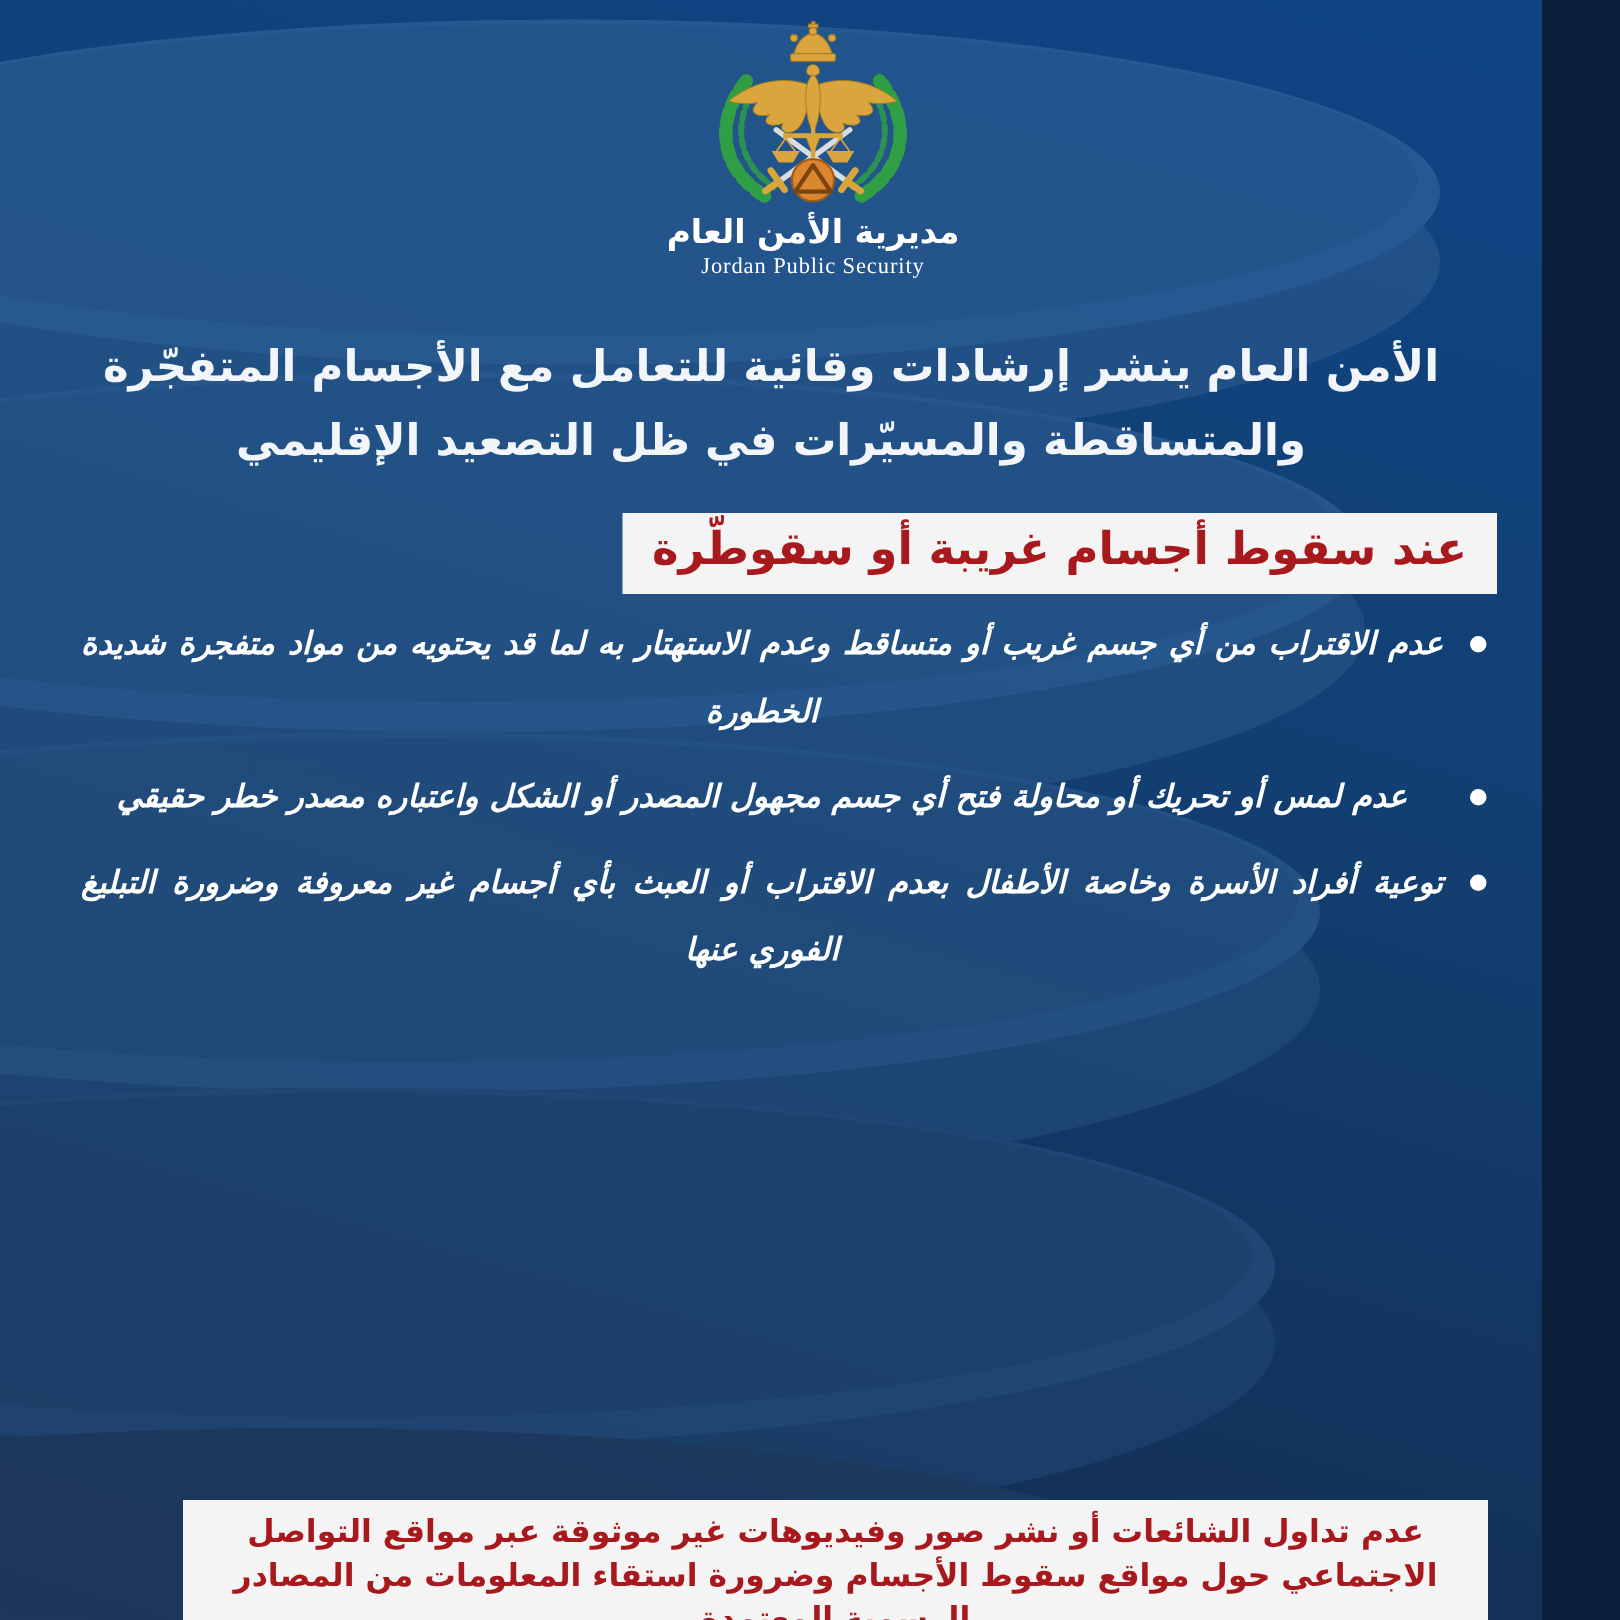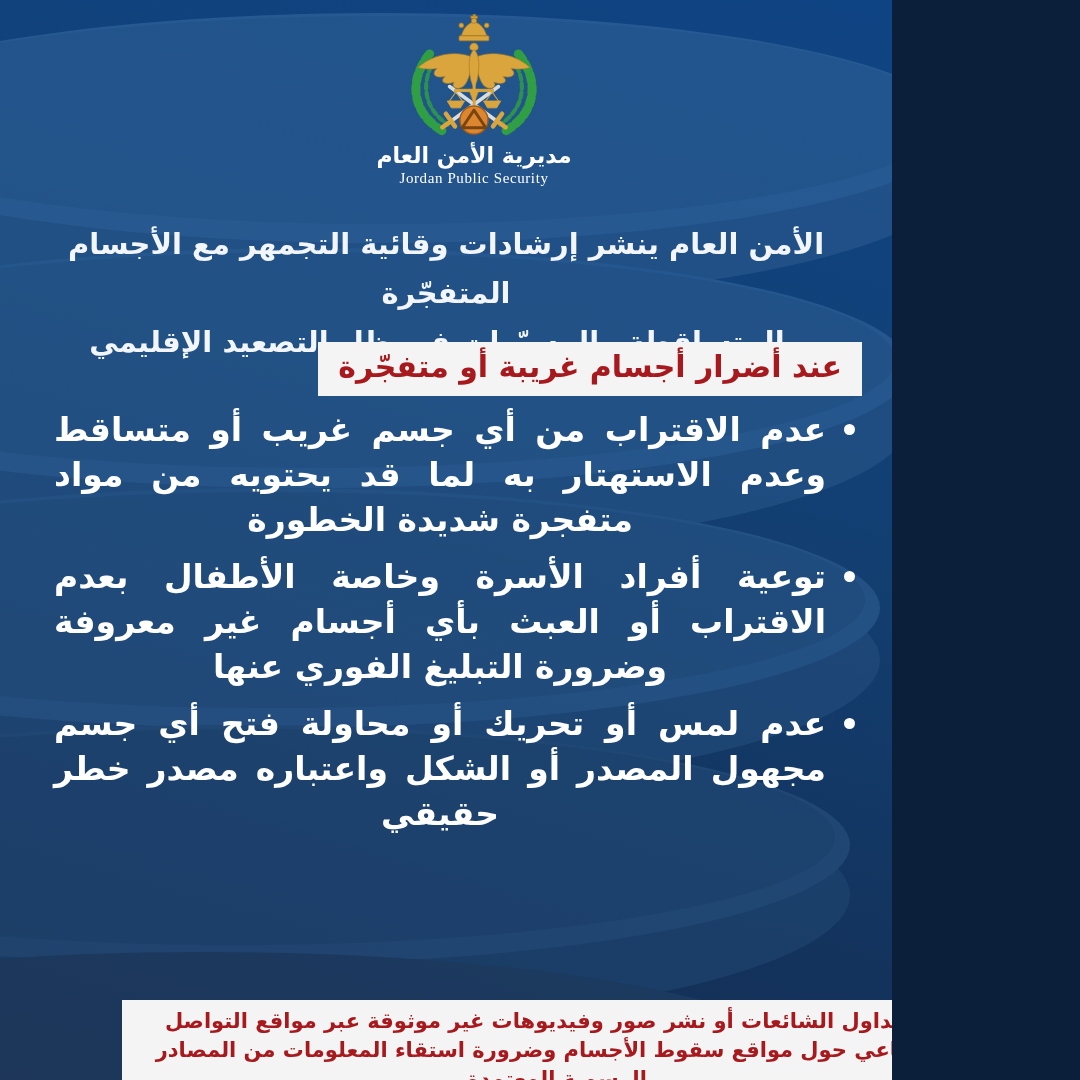--- a/index.html
+++ b/index.html
@@ -1,19 +1,19 @@
 <!DOCTYPE html>
 <html lang="ar"><head>
 <meta charset="utf-8">
 <style>
   html,body { margin:0; padding:0; background:#0b1e3a; }
   body { font-family:"DejaVu Sans", sans-serif; }
 
   .canvas {
-    position:relative; width:892px; height:1080px; overflow:hidden;
+    position:relative; width:1028px; height:1080px; overflow:hidden;
     background:linear-gradient(196deg, #0f4484 0%, #124074 38%, #133560 68%, #15294c 100%);
     direction:rtl;
   }
 
   .bg-discs { position:absolute; top:0; left:0; width:1080px; height:1080px; }
 
   
   .logo-block { position:absolute; top:14px; left:56px; right:0; text-align:center; }
   .emblem { width:154px; height:127px; display:block; margin:0 auto; }
   .org-ar { color:#ffffff; font-size:22px; font-weight:700; line-height:26px; margin-top:2px; }
@@ -29,22 +29,22 @@
   .badge { position:absolute; top:342px; right:30px;
            background:#f4f4f4; color:#a8191e;
            font-size:30px; font-weight:700; line-height:36px;
            padding:7px 20px 11px 20px; }
 
   
   .guidelines { position:absolute; top:407px; right:32px; left:54px;
                 margin:0; padding:0; list-style:none; }
   .guidelines li {
     position:relative; padding-right:34px; margin-bottom:12px;
-    color:#ffffff; font-size:33px; font-weight:700; line-height:45px;
-    text-align:justify; text-align-last:center;
+    color:#ffffff; font-size:21px; font-weight:700; line-height:45px;
+    text-align:justify; text-align-last:center;font-style:italic;
   }
   .guidelines li::before {
     content:""; position:absolute; right:5px; top:17px;
     width:11px; height:11px; border-radius:50%; background:#ffffff;
   }
 
   
   .footer-box { position:absolute; top:957px; left:122px; width:870px; box-sizing:border-box;
                 background:#f4f4f4; color:#a8191e; text-align:center;
                 font-size:21px; font-weight:700; line-height:29px; padding:7px 14px;margin-top:43px; }
@@ -137,27 +137,27 @@
       <g>
         <circle cx="85" cy="117" r="15.5" fill="#dd8630" stroke="#a05c14" stroke-width="1.6"></circle>
         <path d="M85,106 L98,125.5 L72,125.5 Z" fill="none" stroke="#7a4410" stroke-width="3.2" stroke-linejoin="round"></path>
       </g>
     </svg>
     <div class="org-ar">مديرية الأمن العام</div>
     <div class="org-en">Jordan Public Security</div>
   </header>
 
   <h1 class="title">
-    <span>الأمن العام ينشر إرشادات وقائية التجمهر مع الأجسام المتفجّرة</span>
+    <span>الأمن العام ينشر إرشادات وقائية للتعامل مع الأجسام المتفجّرة</span>
     <span>والمتساقطة والمسيّرات في ظل التصعيد الإقليمي</span>
   </h1>
 
-  <div class="badge">عند أضرار أجسام غريبة أو متفجّرة</div>
+  <div class="badge">عند سقوط أجسام غريبة أو سقوطّرة</div>
 
   <ul class="guidelines">
     <li>عدم الاقتراب من أي جسم غريب أو متساقط وعدم الاستهتار به لما قد يحتويه من مواد متفجرة شديدة الخطورة</li>
+    <li>عدم لمس أو تحريك أو محاولة فتح أي جسم مجهول المصدر أو الشكل واعتباره مصدر خطر حقيقي</li>
     <li>توعية أفراد الأسرة وخاصة الأطفال بعدم الاقتراب أو العبث بأي أجسام غير معروفة وضرورة التبليغ الفوري عنها</li>
-    <li>عدم لمس أو تحريك أو محاولة فتح أي جسم مجهول المصدر أو الشكل واعتباره مصدر خطر حقيقي</li>
   </ul>
 
   <div class="footer-box">عدم تداول الشائعات أو نشر صور وفيديوهات غير موثوقة عبر مواقع التواصل الاجتماعي حول مواقع سقوط الأجسام وضرورة استقاء المعلومات من المصادر الرسمية المعتمدة</div>
 
 </div>
 
 </body></html>

